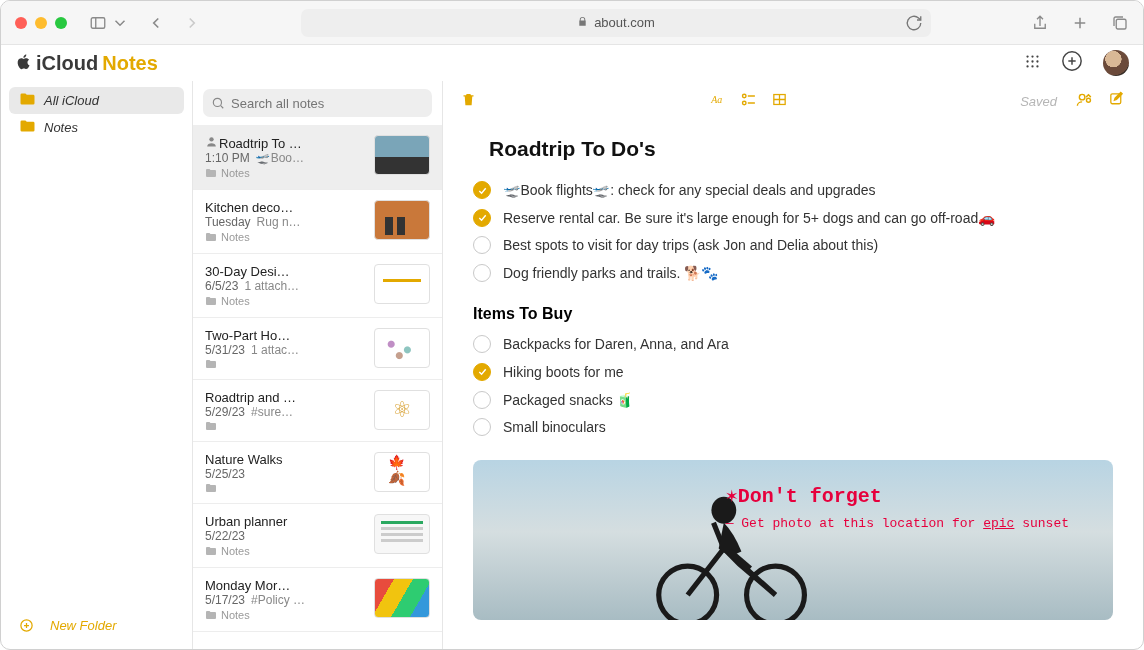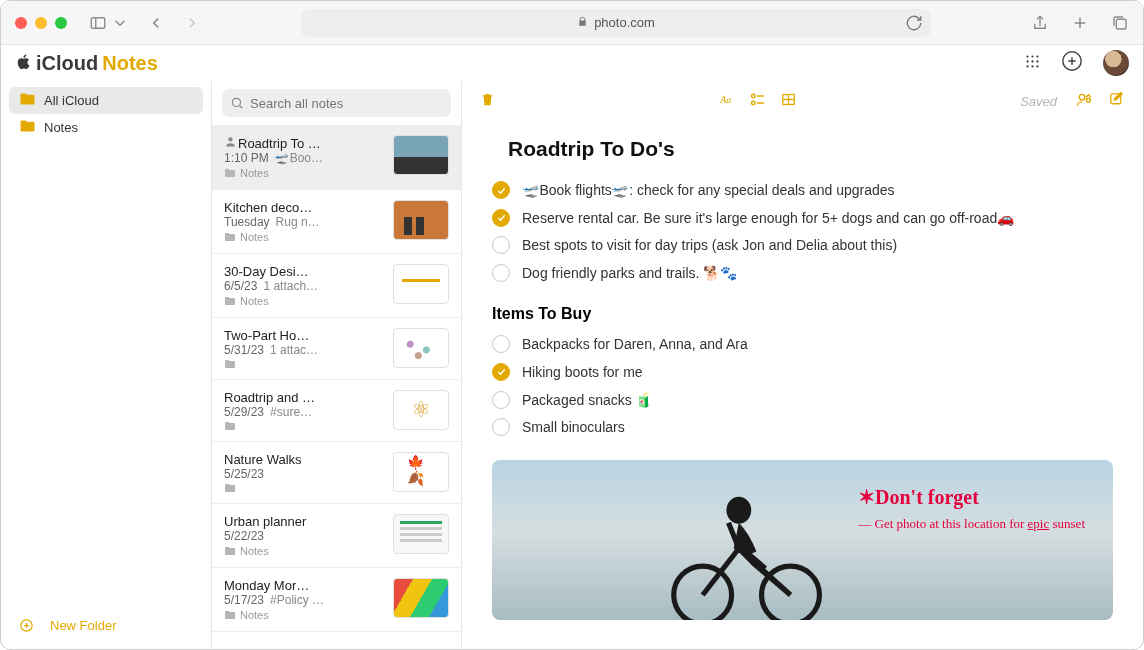--- a/index.html
+++ b/index.html
@@ -27,21 +27,21 @@
     .brand-notes { color: #e3a900; font-weight: 700; }
     .header-right { margin-left: auto; display: flex; gap: 20px; align-items: center; }
     .grid-icon svg { width: 17px; height: 17px; color: #444; }
     .plus-circle svg { width: 22px; height: 22px; color: #444; }
     .avatar-img { width: 26px; height: 26px; border-radius: 50%; background: radial-gradient(circle at 40% 35%, #d9b896 0 35%, #6b4a3a 36% 70%, #3a3029 71%); }
     
     
     .app-body { display: flex; height: calc(100% - 80px); }
     
     
-    .sidebar { width: 211px; border-right: 1px solid #e6e6e6; padding: 6px 8px; display: flex; flex-direction: column; }
+    .sidebar { width: 192px; border-right: 1px solid #e6e6e6; padding: 6px 8px; display: flex; flex-direction: column; font-style: italic; }
     .folder-item { display: flex; align-items: center; gap: 8px; padding: 5px 10px; font-size: 13px; color: #333; border-radius: 6px; }
     .folder-item.active { background: #e9e9e9; }
     .folder-icon svg { width: 17px; height: 14px; fill: #e3a900; }
     .new-folder { margin-top: auto; padding: 10px; display: flex; align-items: flex-start; gap: 16px; color: #e3a900; font-size: 13px; font-weight: 500; }
     .new-folder svg { width: 15px; height: 15px; }
     
     
     .notes-list { width: 250px; border-right: 1px solid #e6e6e6; display: flex; flex-direction: column; }
     .search-wrap { padding: 8px 10px; }
     .search-bar { background: #eeeeee; border-radius: 7px; height: 28px; display: flex; align-items: center; padding: 0 8px; gap: 6px; }
@@ -72,21 +72,21 @@
     .note-content { padding: 6px 30px 20px; overflow-y: auto; flex: 1; }
     .note-title { font-size: 21px; font-weight: 800; margin: 10px 16px 20px; color: #111; }
     .checklist { list-style: none; margin-bottom: 22px; }
     .checklist li { display: flex; align-items: flex-start; gap: 12px; font-size: 14px; color: #333; margin-bottom: 8px; line-height: 1.4; }
     .check { width: 18px; height: 18px; border-radius: 50%; border: 1.5px solid #c9c9c9; flex-shrink: 0; display: flex; align-items: center; justify-content: center; }
     .check.done { background: #e3a900; border-color: #e3a900; }
     .check.done svg { width: 11px; height: 11px; color: #fff; }
     .subtitle { font-size: 16px; font-weight: 800; margin: 18px 0 12px; }
     .attachment { width: 100%; height: 160px; border-radius: 8px; background: linear-gradient(to bottom, #b8d4e3 0%, #d5dee0 45%, #a8bcc3 100%); position: relative; margin-top: 14px; overflow: hidden; }
     .cyclist { position: absolute; left: 22%; bottom: -6px; width: 230px; height: 155px; }
-    .annot { position: absolute; right: 28px; top: 24px; color: #e6003d; font-family: Liberation Serif, serif; font-weight: 700; font-size: 20px; line-height: 1.3; }
+    .annot { position: absolute; right: 44px; top: 24px; color: #e6003d; font-family: Liberation Mono, monospace; font-weight: 700; font-size: 20px; line-height: 1.3; }
     .annot .sub { font-size: 13px; font-weight: 500; margin-top: 6px; }
     .annot .sub u { text-decoration: underline; }
     
     
     .thumb.t0 { background: linear-gradient(to bottom, #7aa5b8 0 55%, #333 55%), #888; position: relative; }
     .thumb.t1 { background: #c9783a; position: relative; }
     .thumb.t1::after { content:''; position:absolute; bottom:4px; left:10px; width:8px; height:18px; background:#333; box-shadow: 12px 0 0 #333; }
     .thumb.t2 { background: #fff; position: relative; }
     .thumb.t2::after { content:''; position:absolute; top:14px; left:8px; right:8px; height:3px; background:#e3a900; }
     .thumb.t3 { background: #fff; background-image: radial-gradient(circle at 30% 40%, #c08ec5 0 3px, transparent 4px), radial-gradient(circle at 60% 55%, #8ec5c0 0 3px, transparent 4px), radial-gradient(circle at 45% 70%, #c5a08e 0 3px, transparent 4px); }
@@ -127,21 +127,21 @@
     <span class="tb-icon" style="opacity:.4">
       <svg viewBox="0 0 24 24" fill="none" stroke="currentColor" stroke-width="2.2">
           <polyline points="9 18 15 12 9 6"></polyline>
         </svg>
     </span>
   </div>
   <div class="url-bar">
     <span class="lock-icon"><svg viewBox="0 0 24 24" fill="currentColor">
           <path d="M6 10V8a6 6 0 1112 0v2h1v11H5V10h1zm2 0h8V8a4 4 0 10-8 0v2z"></path>
         </svg></span>
-    <span>photo.com</span>
+    <span>about.com</span>
     <span class="tb-icon refresh-icon">
         <svg viewBox="0 0 24 24" fill="none" stroke="currentColor" stroke-width="1.8" width="14" height="14">
           <path d="M21 12a9 9 0 11-3-6.7L21 8"></path>
           <polyline points="21 3 21 8 16 8"></polyline>
         </svg>
       </span>
   </div>
   <div class="right-tb">
     <span class="tb-icon">
         <svg viewBox="0 0 24 24" fill="none" stroke="currentColor" stroke-width="1.8">

